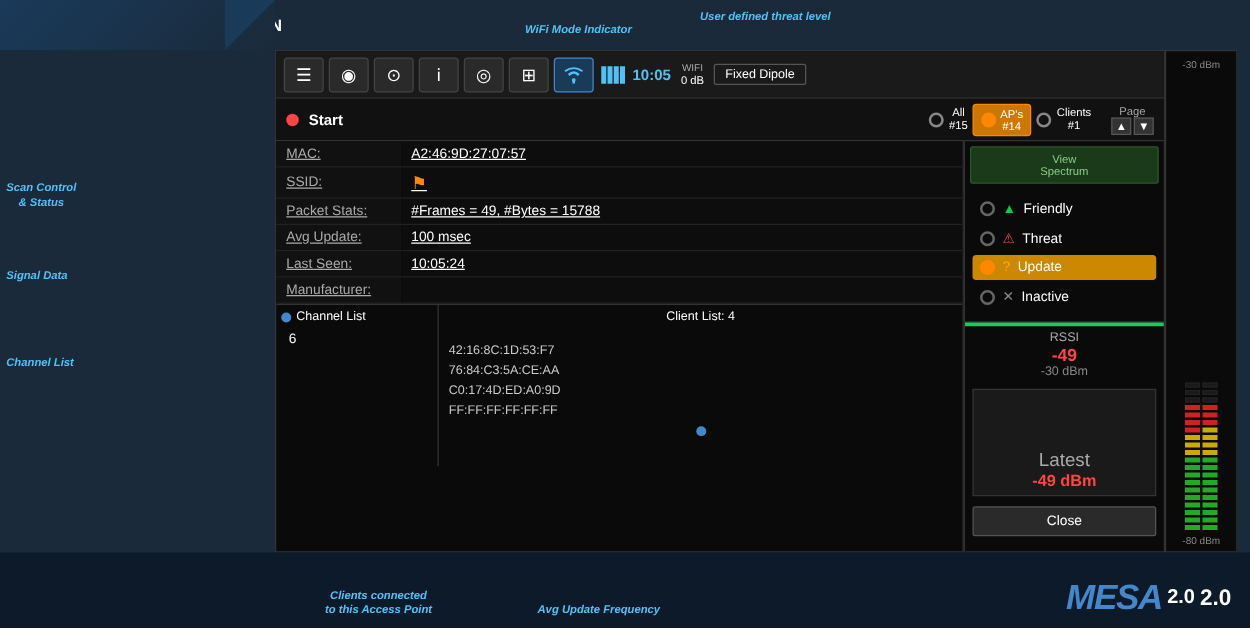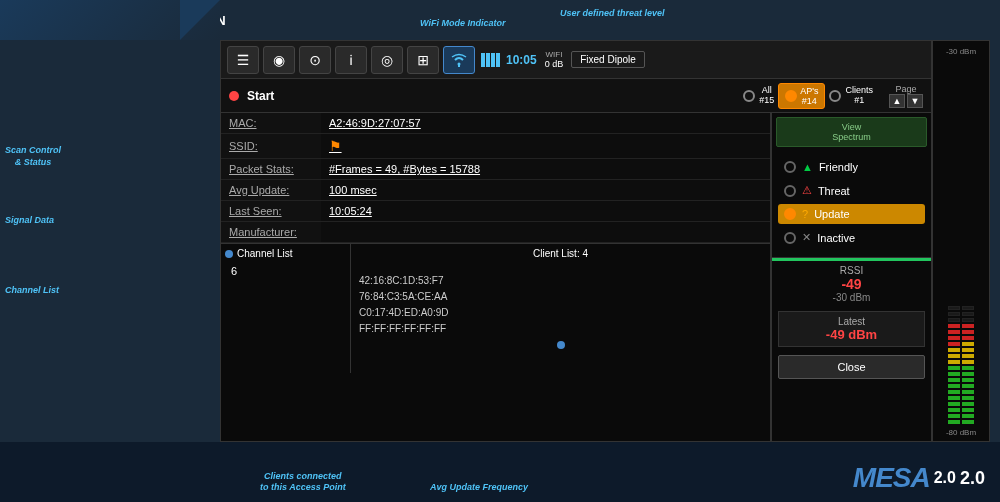--- a/index.html
+++ b/index.html
@@ -378,21 +378,22 @@
     
     .latest-box {
       margin: 4px 6px;
       background: #1a1a1a;
       border: 1px solid #333;
       padding: 4px;
       text-align: center;
     }
     .latest-label {
       color: #aaa;
-      font-size: 10px;
+      font-size: 15px;
+      margin-top: 44px;
     }
     .latest-value {
       color: #ff4444;
       font-size: 13px;
       font-weight: bold;
     }
 
     
     .close-btn {
       background: #2a2a2a;

